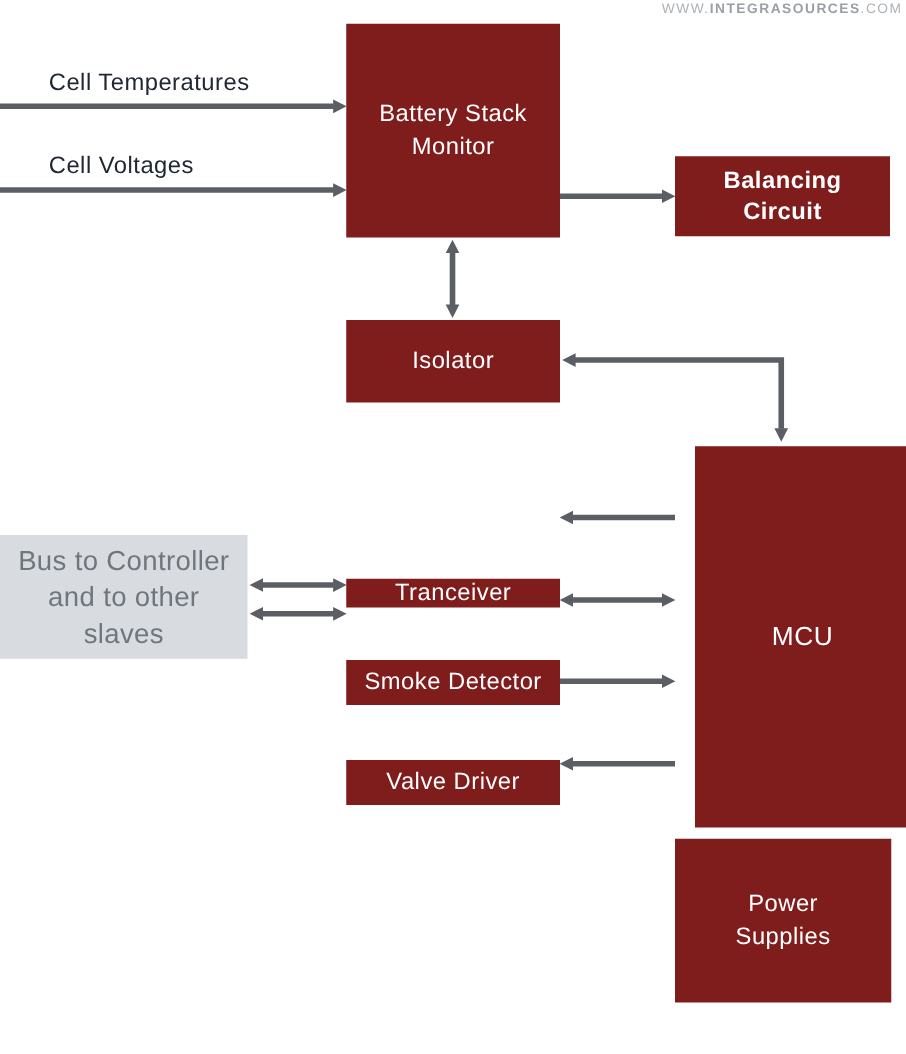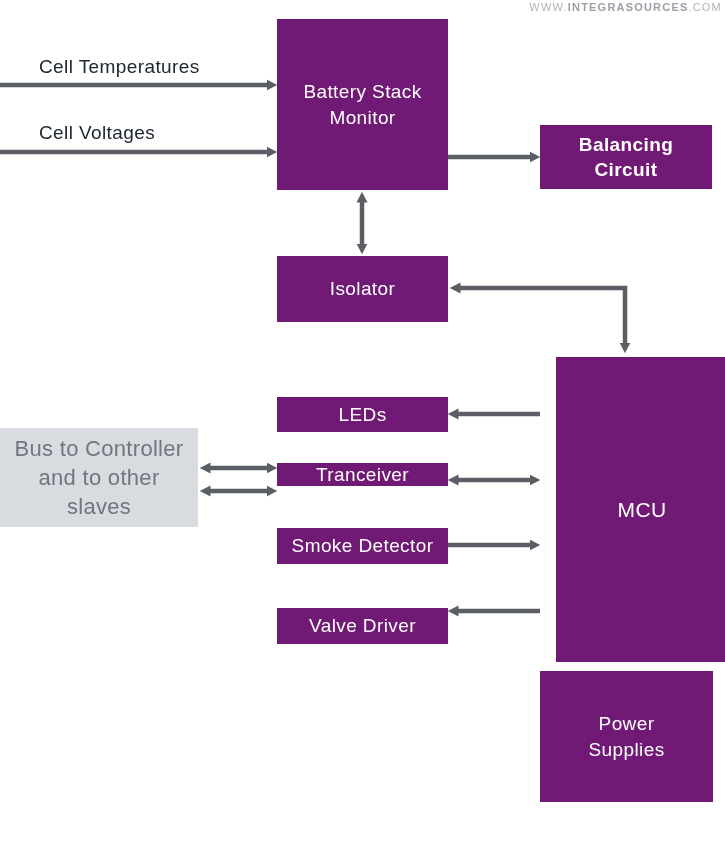--- a/index.html
+++ b/index.html
@@ -8,21 +8,21 @@
     font-family:"Liberation Sans", sans-serif; overflow:hidden;
   }
   
   .watermark {
     position:absolute; top:1px; right:3px; font-size:11px;
     letter-spacing:1.2px; color:#AEB3B8; white-space:nowrap;
   }
   .watermark .brand { font-weight:bold; color:#9AA0A7; }
   
   .blk {
-    position:absolute; background:#701a75; color:#ffffff;
+    position:absolute; background:#7f1d1d; color:#ffffff;
     display:flex; align-items:center; justify-content:center;
     text-align:center; font-size:19px; letter-spacing:0.4px; line-height:1.32;
   }
   .blk span { display:block; }
   .w130 span { max-width:130px; }
   .w100 span { max-width:100px; }
   .w95  span { max-width:95px; }
   
   .busbox {
     position:absolute; left:0; top:428px; width:198px; height:99px;
@@ -81,23 +81,20 @@
   </div>
 
   <div class="blk" style="left:277px; top:256px; width:171px; height:66px;">
     <span>Isolator</span>
   </div>
 
   <div class="blk" style="left:556px; top:357px; width:172px; height:305px; font-size:21px;justify-content:center;">
     <span>MCU</span>
   </div>
 
-  <div class="blk" style="left:277px; top:397px; width:171px; height:35px;">
-    <span>LEDs</span>
-  </div>
 
   <div class="blk" style="left:277px; top:463px; width:171px; height:23px;">
     <span>Tranceiver</span>
   </div>
 
   <div class="blk" style="left:277px; top:528px; width:171px; height:36px;">
     <span>Smoke Detector</span>
   </div>
 
   <div class="blk" style="left:277px; top:594px; width:171px; height:36px;margin-top:14px;">

